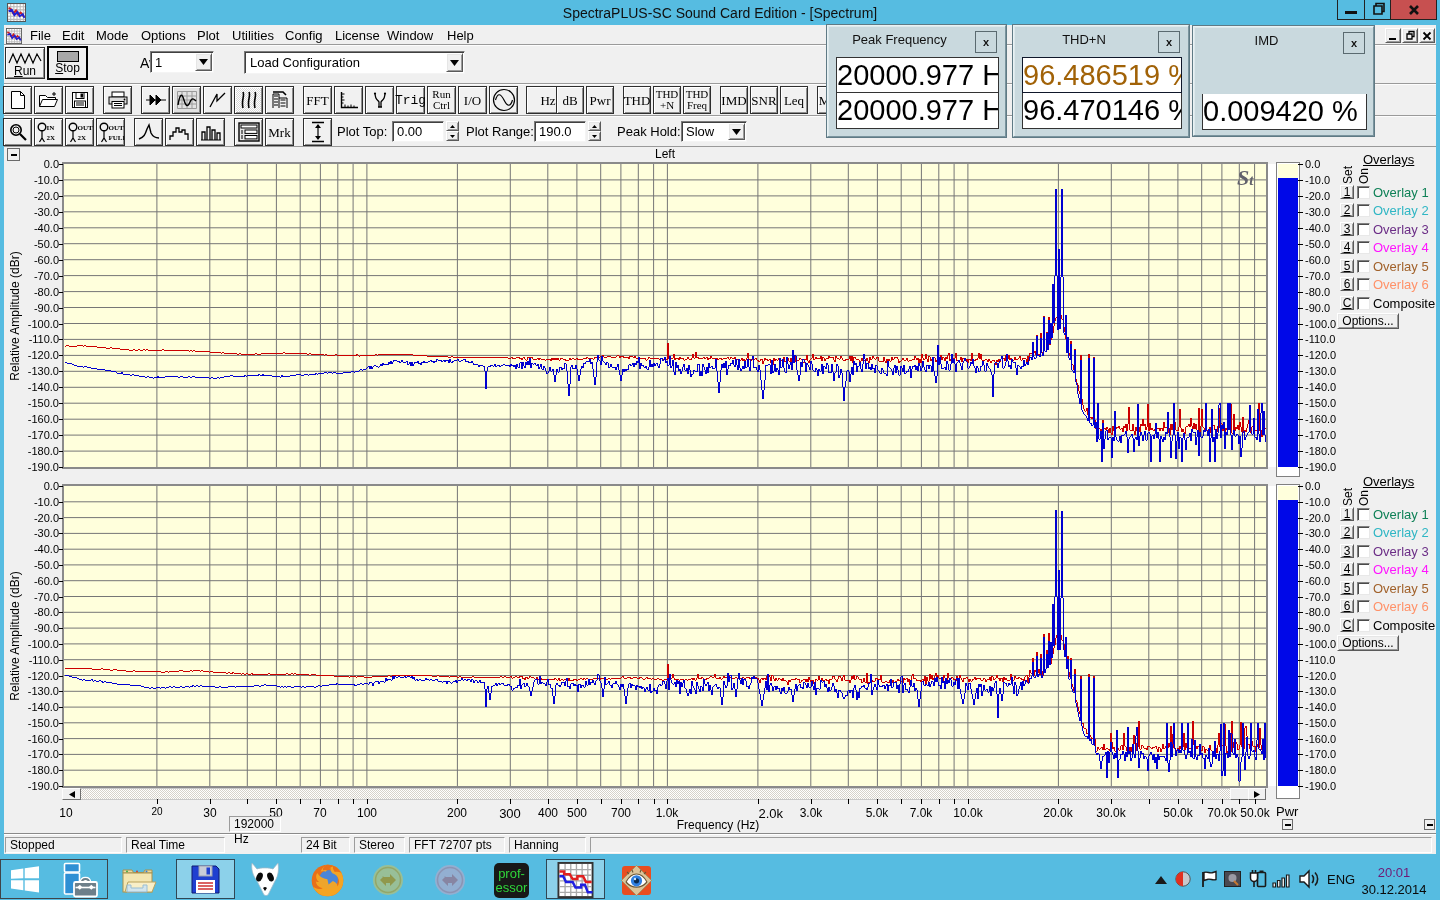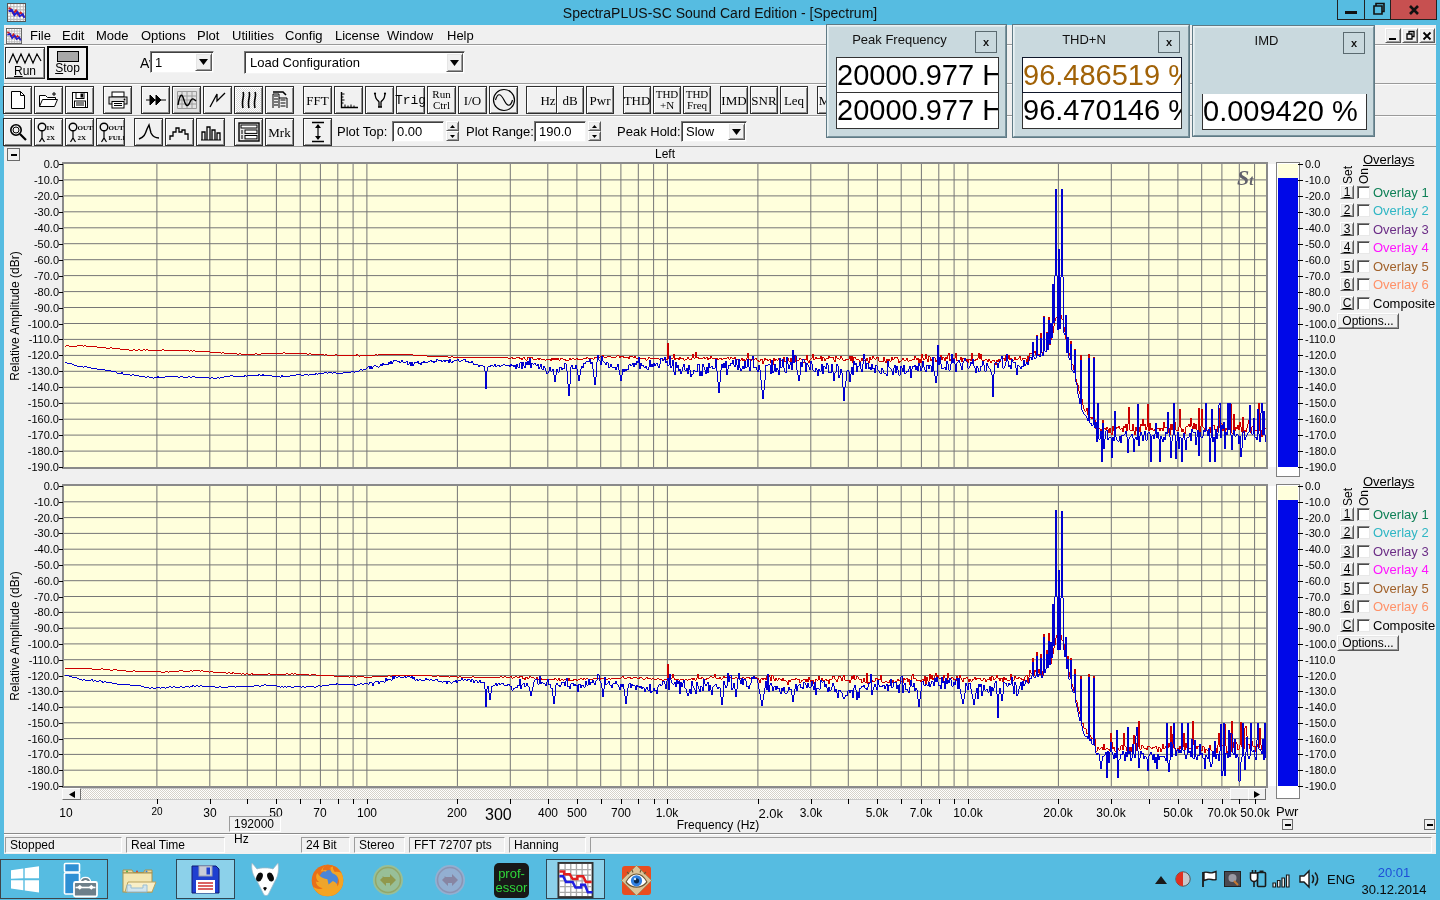--- a/index.html
+++ b/index.html
@@ -662,21 +662,21 @@
     <div class="abs" style="left:1222px;top:799px;width:1px;height:5px;background:#000"></div>
     <div class="abs" style="left:1239px;top:799px;width:1px;height:5px;background:#000"></div>
     <div class="abs" style="left:1255px;top:799px;width:1px;height:5px;background:#000"></div>
     <div class="abs" style="left:41px;top:806px;width:50px;text-align:center;font-size:12px">10</div>
     <div class="abs" style="left:132px;top:806px;width:50px;text-align:center;font-size:10px">20</div>
     <div class="abs" style="left:185px;top:806px;width:50px;text-align:center;font-size:12px">30</div>
     <div class="abs" style="left:251px;top:806px;width:50px;text-align:center;font-size:12px">50</div>
     <div class="abs" style="left:295px;top:806px;width:50px;text-align:center;font-size:12px">70</div>
     <div class="abs" style="left:342px;top:806px;width:50px;text-align:center;font-size:12px">100</div>
     <div class="abs" style="left:432px;top:806px;width:50px;text-align:center;font-size:12px">200</div>
-    <div class="abs" style="left:485px;top:806px;width:50px;font-size:16px">300</div>
+    <div class="abs" style="left:485px;top:806px;width:50px;text-align:center;font-size:13px">300</div>
     <div class="abs" style="left:523px;top:806px;width:50px;text-align:center;font-size:12px">400</div>
     <div class="abs" style="left:552px;top:806px;width:50px;text-align:center;font-size:12px">500</div>
     <div class="abs" style="left:596px;top:806px;width:50px;text-align:center;font-size:12px">700</div>
     <div class="abs" style="left:642px;top:806px;width:50px;text-align:center;font-size:12px">1.0k</div>
     <div class="abs" style="left:733px;top:806px;width:50px;text-align:right;font-size:13px">2.0k</div>
     <div class="abs" style="left:786px;top:806px;width:50px;text-align:center;font-size:12px">3.0k</div>
     <div class="abs" style="left:852px;top:806px;width:50px;text-align:center;font-size:12px">5.0k</div>
     <div class="abs" style="left:896px;top:806px;width:50px;text-align:center;font-size:12px">7.0k</div>
     <div class="abs" style="left:943px;top:806px;width:50px;text-align:center;font-size:12px">10.0k</div>
     <div class="abs" style="left:1033px;top:806px;width:50px;text-align:center;font-size:12px">20.0k</div>
@@ -821,14 +821,14 @@
       <path d="M6 13v5" stroke="#1a1a1a" stroke-width="1.6"></path>
     </svg>
     <svg class="abs" style="left:1272px;top:870px" width="20" height="18" viewBox="0 0 20 18">
       <path d="M1 17V13h2.5v4zM5.5 17V10.5H8V17zM10 17V8h2.5v9zM14.5 17V5H17v12z" fill="#fff" stroke="#1a1a1a" stroke-width="1.2"></path>
     </svg>
     <svg class="abs" style="left:1298px;top:869px" width="22" height="20" viewBox="0 0 22 20">
       <path d="M2 7h4l5-5v16l-5-5H2z" fill="#fff" stroke="#1a1a1a" stroke-width="1.4"></path>
       <path d="M14 6c2 2 2 6 0 8M17 3.5c3.5 3.5 3.5 9.5 0 13" fill="none" stroke="#1a1a1a" stroke-width="1.6"></path>
     </svg>
     <div class="abs" style="left:1327px;top:872px;font-size:13px;color:#0a0a0a">ENG</div>
-    <div class="abs" style="left:1355px;top:865px;width:78px;text-align:center;font-size:13px;color:#1d4ed8">20:01</div>
+    <div class="abs" style="left:1355px;top:865px;width:78px;text-align:center;font-size:13px;color:#701a75">20:01</div>
     <div class="abs" style="left:1355px;top:882px;width:78px;text-align:center;font-size:13px;color:#0a0a0a">30.12.2014</div>
   </div>
 </body></html>

